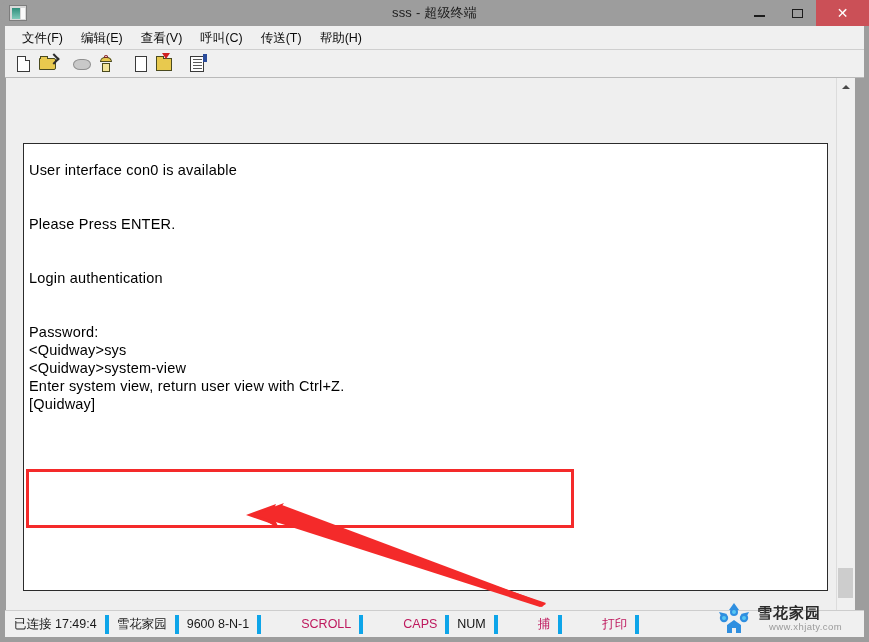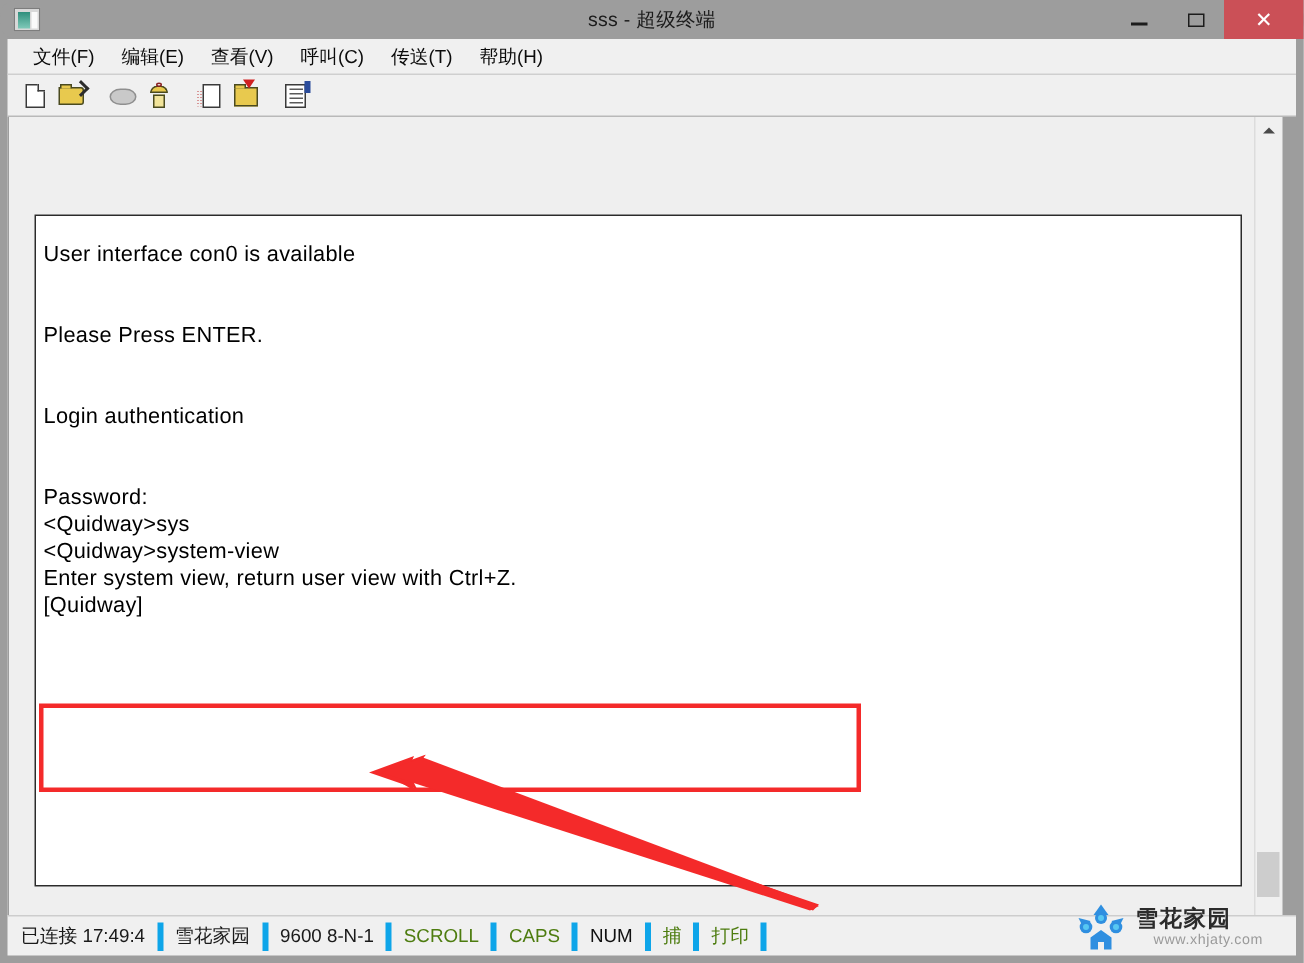--- a/index.html
+++ b/index.html
@@ -113,21 +113,21 @@
 
   
   .statusbar{
     position:absolute;left:5px;top:610px;width:859px;height:27px;
     background:#f0f0f0;border-top:1px solid #cdcdcd;
     display:flex;align-items:center;box-sizing:border-box;
     font-size:12.5px;color:#1a1a1a;
   }
   .sb-cell{height:19px;display:flex;align-items:center;padding:0 8px;border-right:4px solid #0ea5e9;white-space:nowrap;}
   .sb-cell.first{padding-left:9px;}
-  .sb-dim{color:#4d7c0f;}
+  .sb-dim{color:#be185d;margin-left:32px;}
   .sb-bold{color:#111111;}
   .sb-fill{flex:1;border-right:none;}
 
   
   .redbox{
     position:absolute;left:20px;top:391px;width:548px;height:59px;
     border:3px solid #f42a2a;box-sizing:border-box;pointer-events:none;
   }
   .redarrow{position:absolute;left:240px;top:425px;width:305px;height:105px;pointer-events:none;}
 

